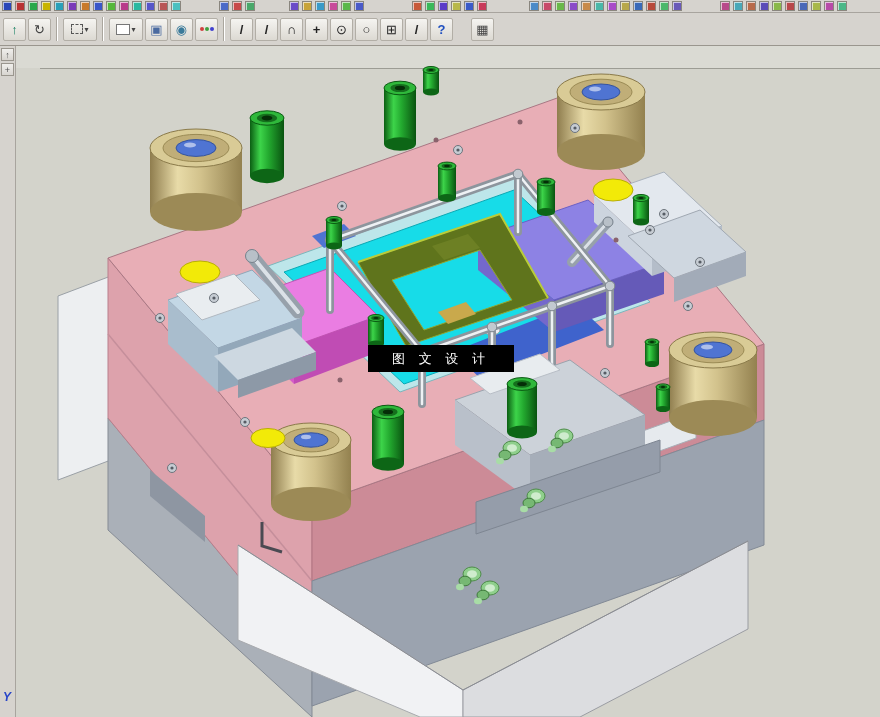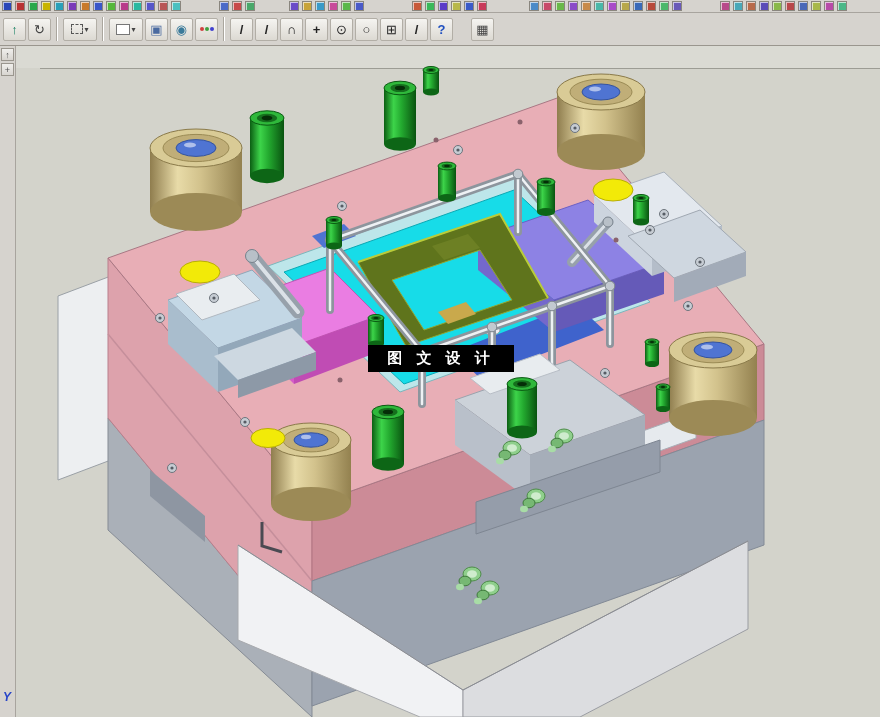--- a/index.html
+++ b/index.html
@@ -16,21 +16,21 @@
 .whitebox{width:14px;height:11px;border:1px solid #777;background:#fff;display:inline-block}
 .dots{display:flex;gap:1px}
 .dots i{width:4px;height:4px;border-radius:50%;display:inline-block}
 .spacer{width:14px;height:1px}
 .leftbar{position:absolute;left:0;top:46px;width:16px;height:671px;background:#d6d3ce;border-right:1px solid #a8a49e;z-index:9}
 .mini2{width:13px;height:13px;margin:2px 1px;border:1px solid #9a968e;background:linear-gradient(#f0efec,#d8d5d0);font-size:9px;display:flex;align-items:center;justify-content:center;color:#555}
 .canvas{position:absolute;left:16px;top:46px;width:864px;height:671px;background:#d3d3cb;z-index:1}
 .topband{position:absolute;left:16px;top:46px;width:864px;height:22px;background:#dadad3;z-index:1}
 .topline{position:absolute;left:40px;top:68px;width:840px;height:0;border-top:1px solid #9c9c94;z-index:1}
 svg.scene{position:absolute;left:0;top:0;z-index:2}
-.watermark{position:absolute;left:368px;top:345px;width:146px;height:27px;background:#000;color:#fff;font-size:15px;font-weight:bold;letter-spacing:5px;display:flex;align-items:center;justify-content:center;z-index:5;white-space:nowrap}
+.watermark{position:absolute;left:368px;top:345px;width:146px;height:27px;background:#000;color:#fff;font-size:13px;font-weight:normal;letter-spacing:5px;display:flex;align-items:center;justify-content:center;z-index:5;white-space:nowrap}
 .ylabel{position:absolute;left:3px;top:690px;color:#2946c8;font-size:12px;font-weight:bold;font-style:italic;z-index:11}
 </style>
 </head>
 <body>
 
 <div class="canvas"></div>
 <div class="topband"></div>
 <div class="topline"></div>
 
 <svg class="scene" width="880" height="717" viewBox="0 0 880 717">

